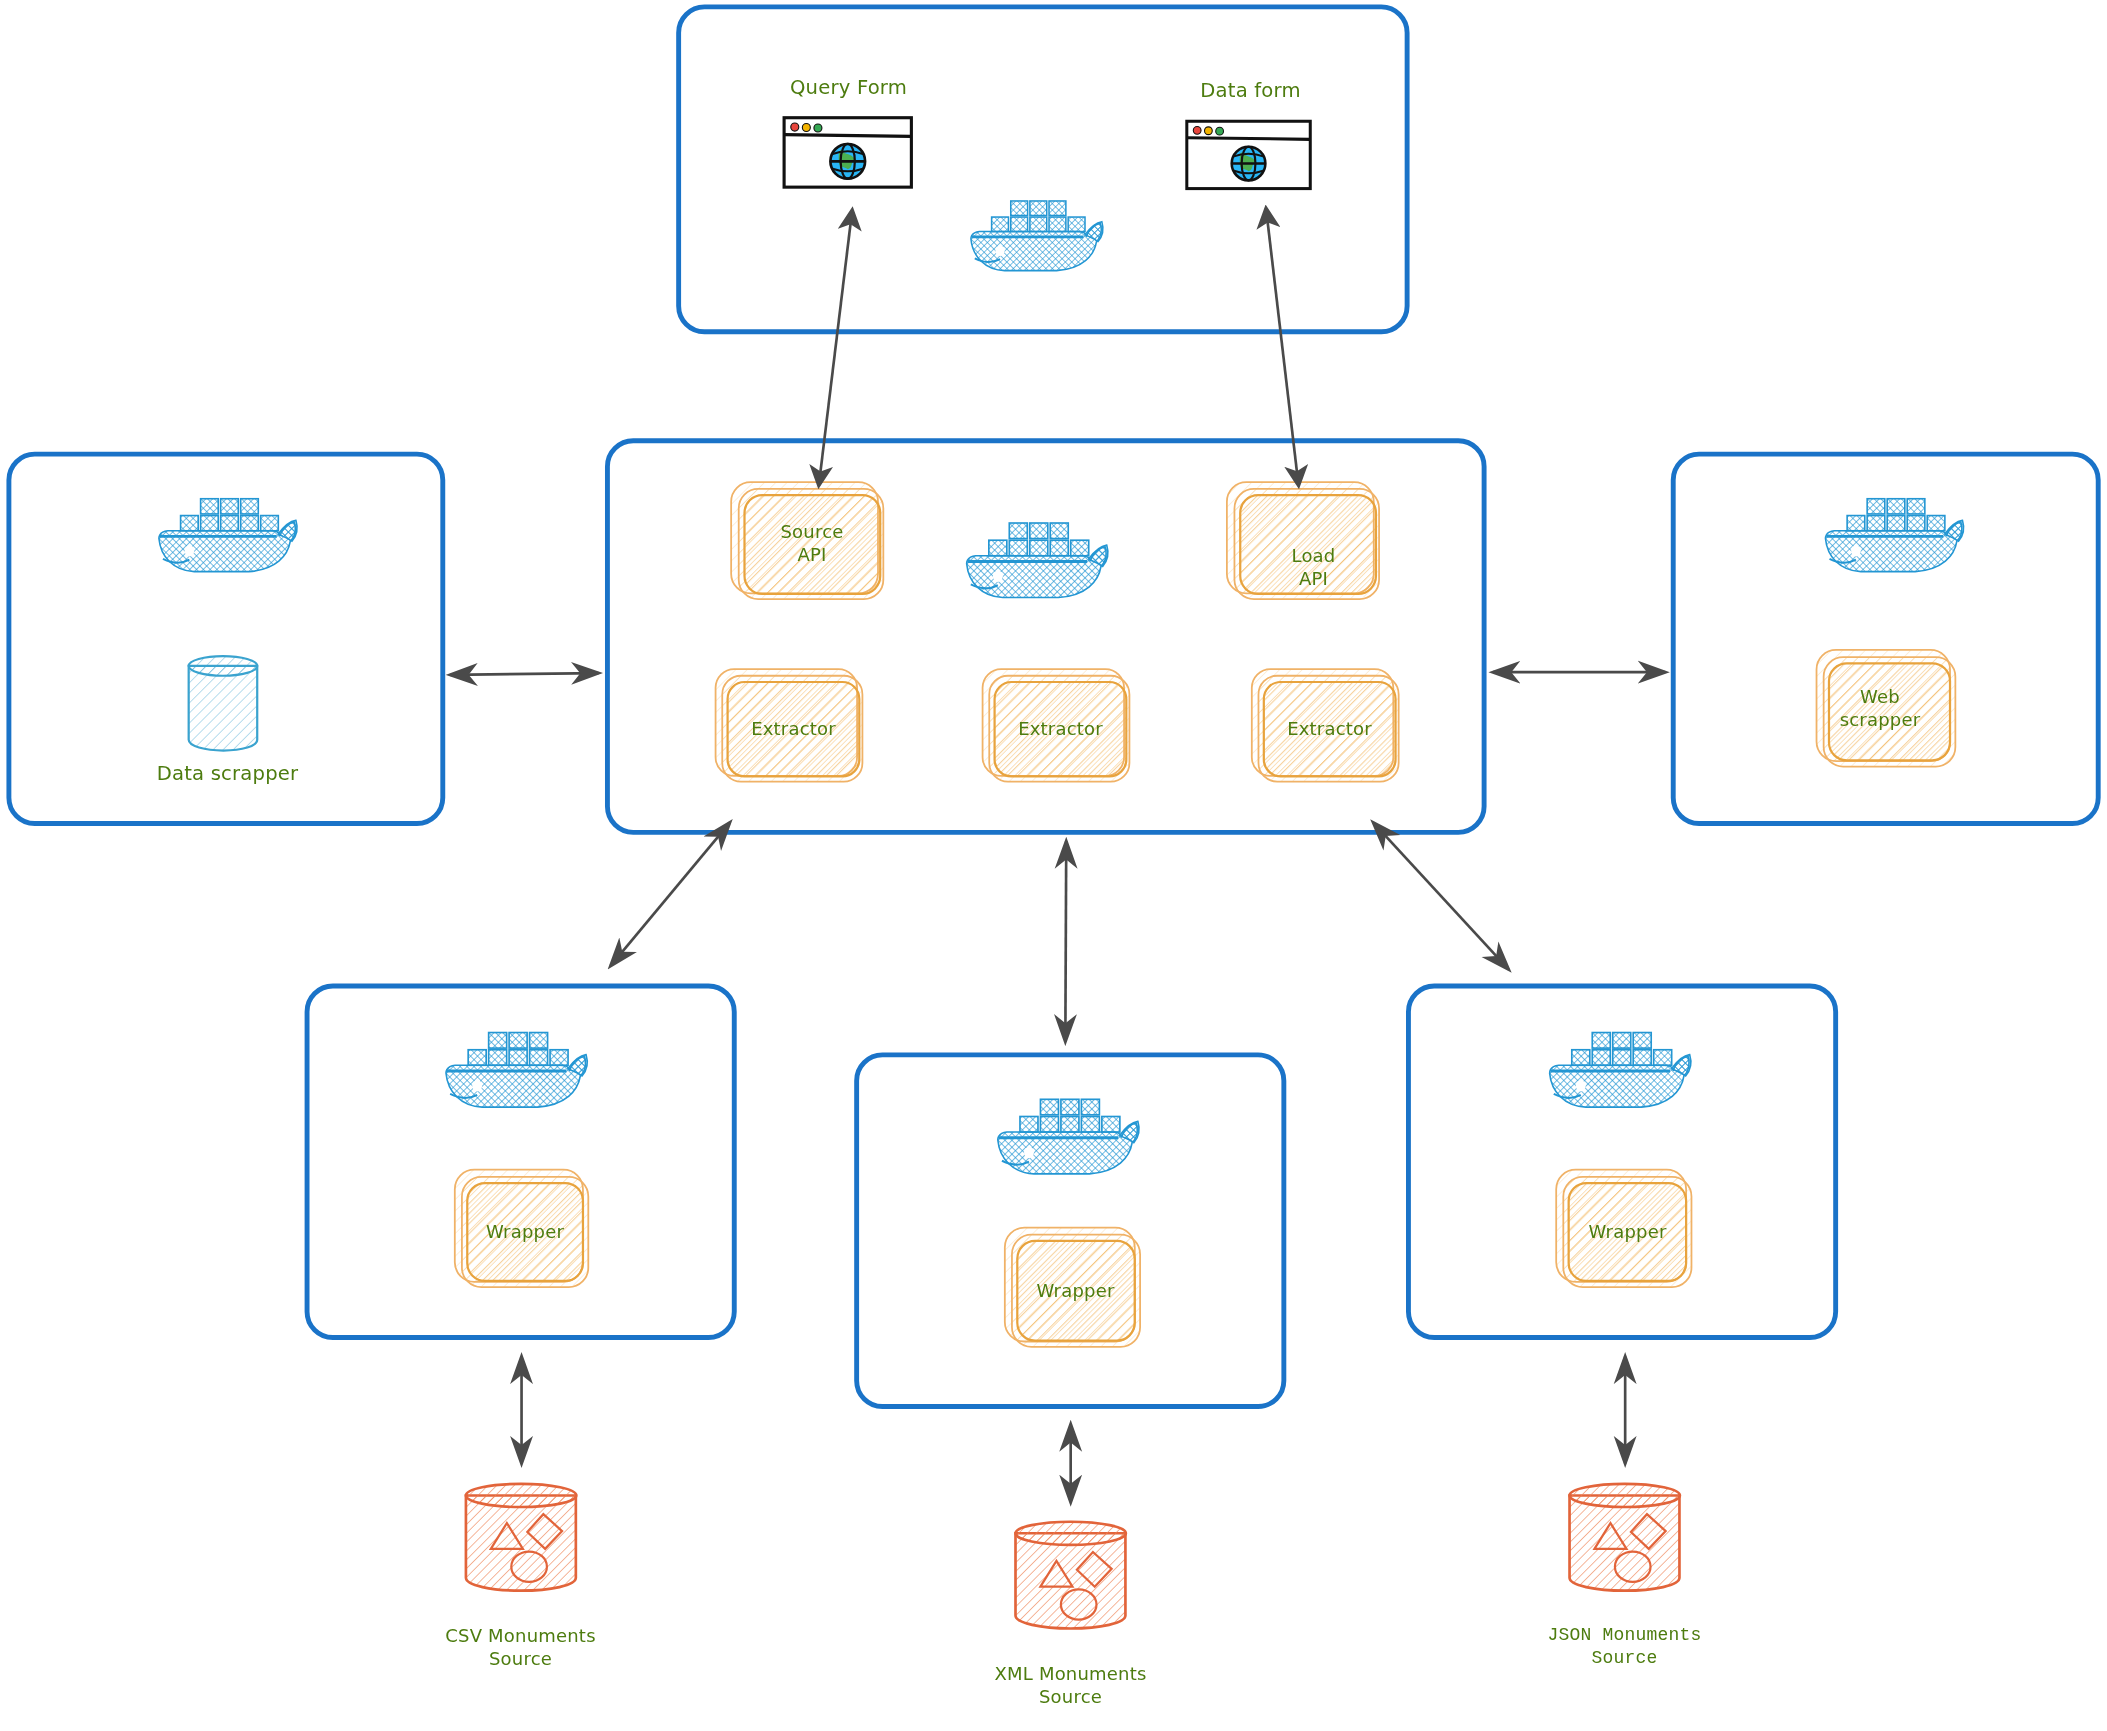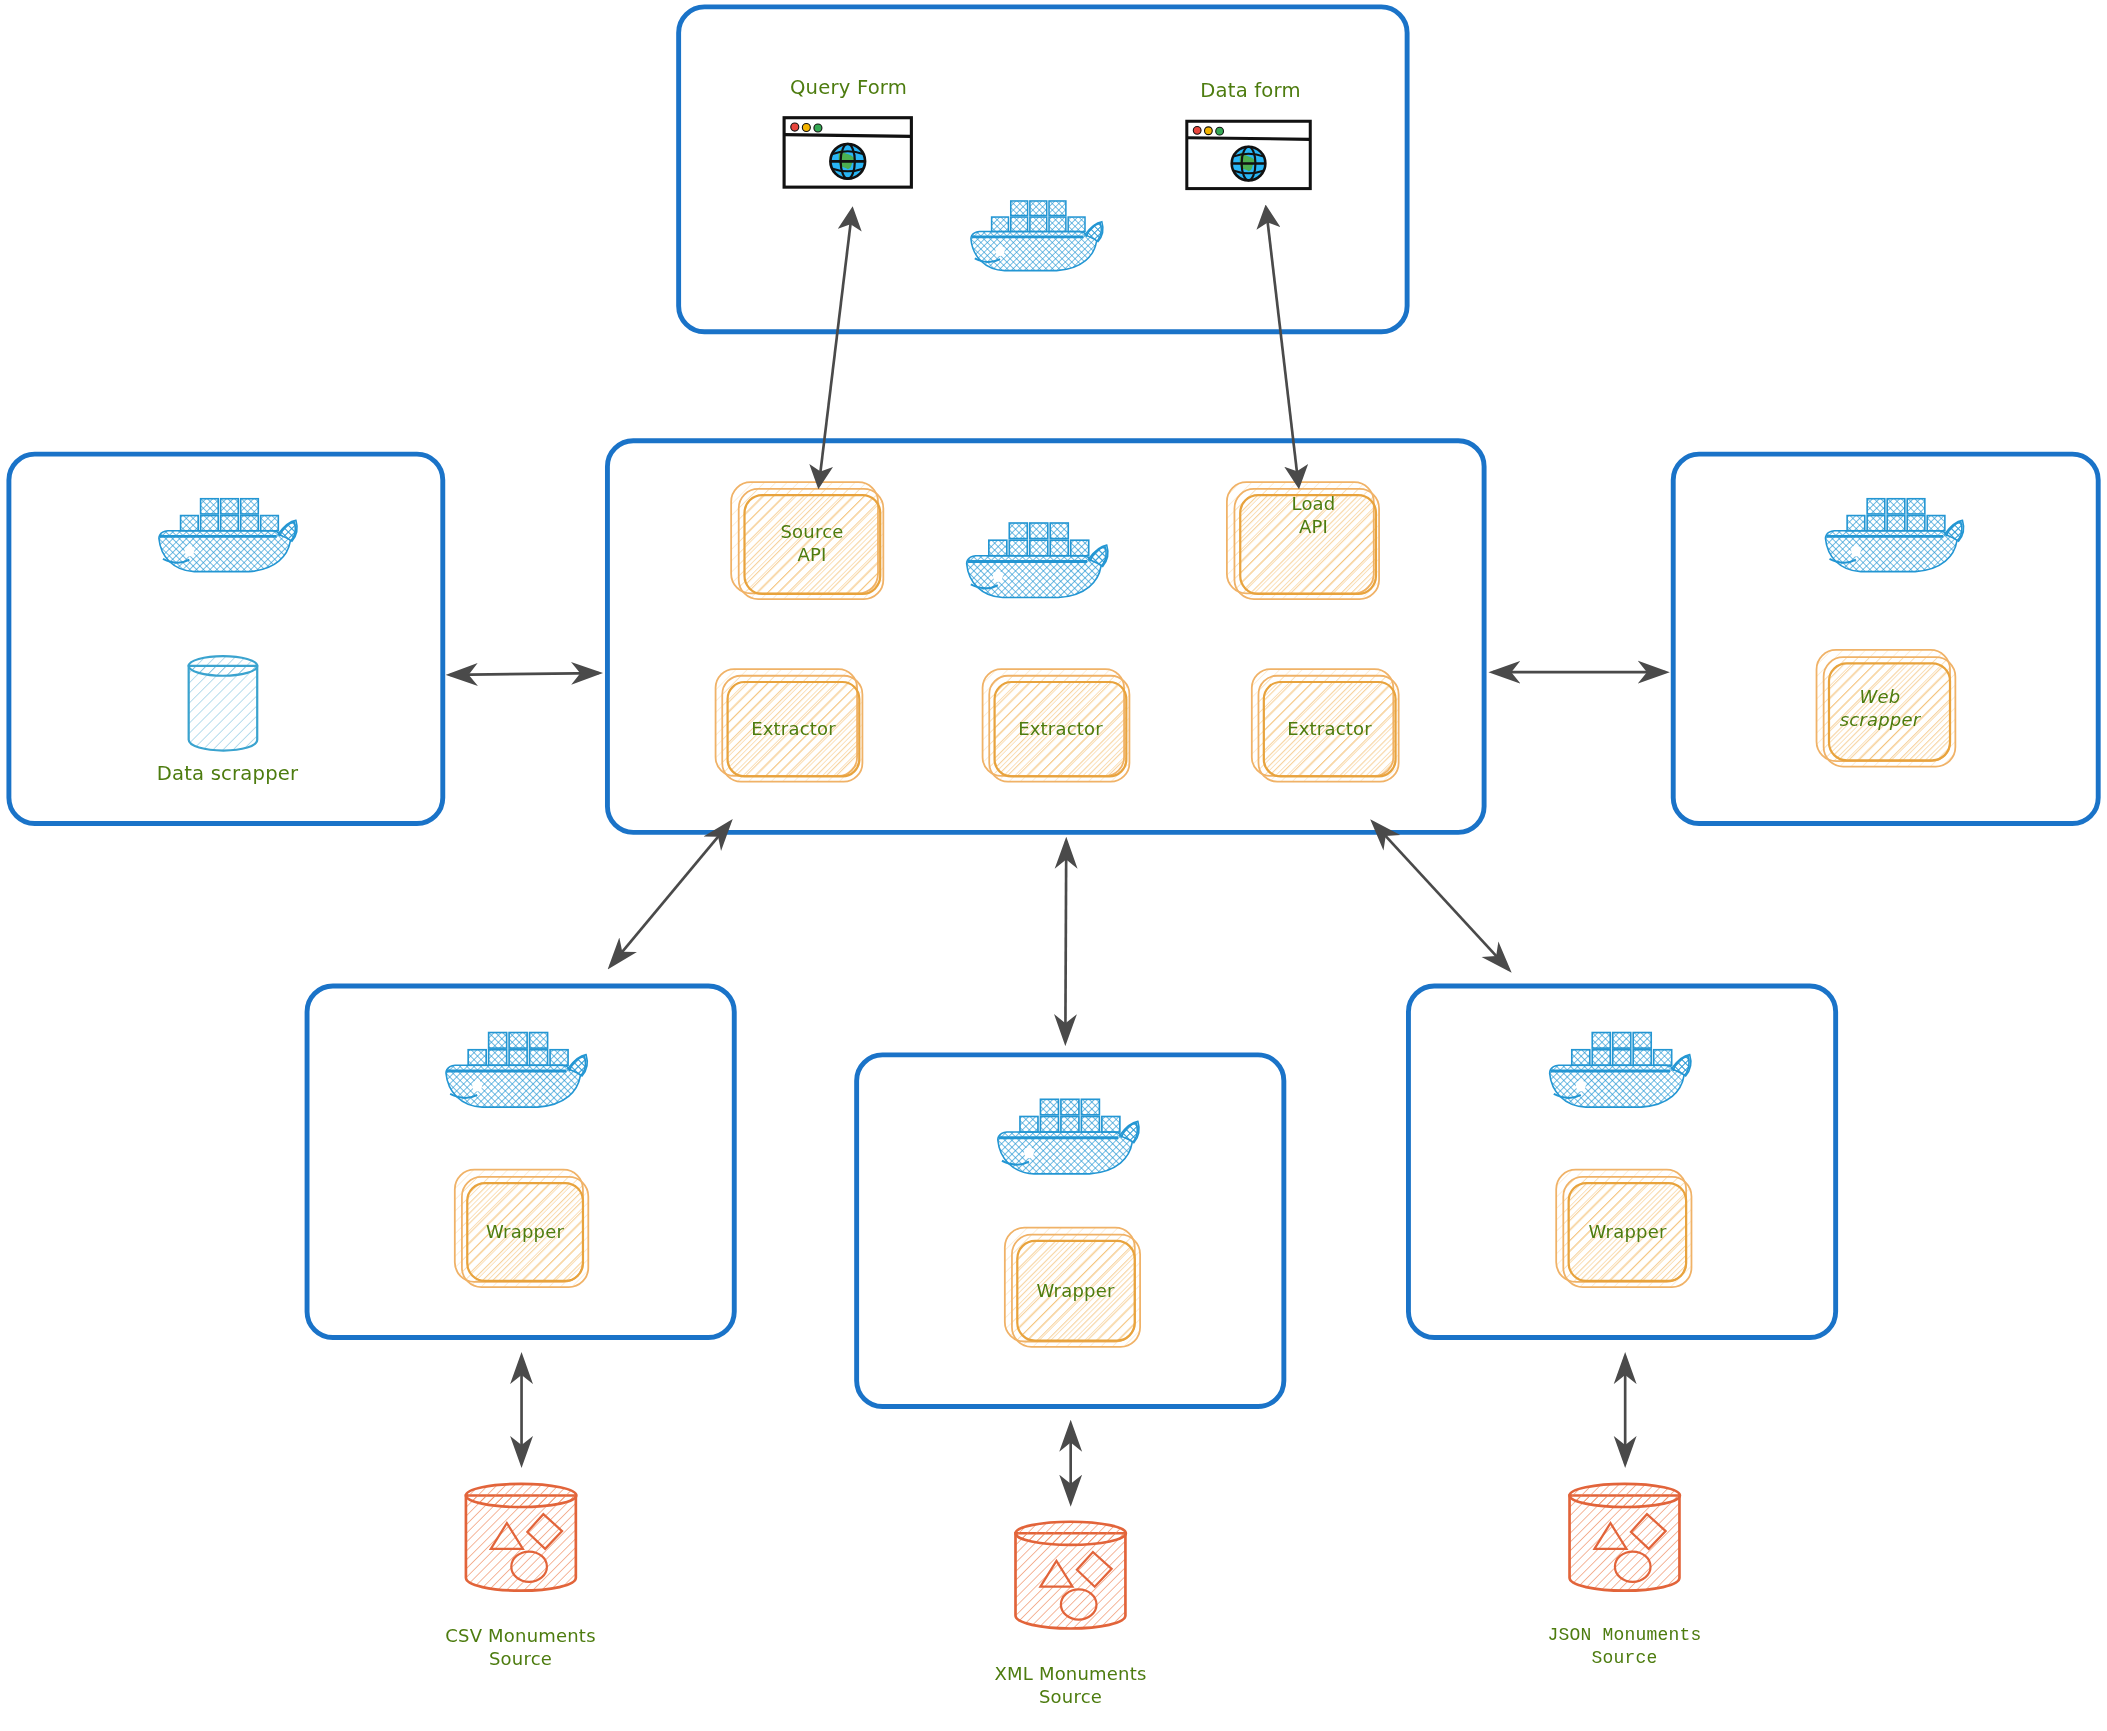--- a/index.html
+++ b/index.html
@@ -262,30 +262,30 @@
     </g>
   </svg>
 
   <div class="lbl lbl-form" style="left:773px; top:75px; width:151px;">Query Form</div>
 
   <div class="lbl lbl-form" style="left:1175px; top:78px; width:151px;">Data form</div>
 
   <div class="lbl lbl-node" style="left:744px; top:520px; width:136px;">Source
 API</div>
 
-  <div class="lbl lbl-node" style="left:1240px; top:492px; width:147px;">Load
+  <div class="lbl lbl-node" style="left:1240px; top:544px; width:147px;">Load
 API</div>
 
   <div class="lbl lbl-node" style="left:723px; top:717px; width:141px;">Extractor</div>
 
   <div class="lbl lbl-node" style="left:990px; top:717px; width:141px;">Extractor</div>
 
   <div class="lbl lbl-node" style="left:1259px; top:717px; width:141px;">Extractor</div>
 
-  <div class="lbl lbl-node" style="left:1829px; top:685px; width:102px;font-style:italic;">Web
+  <div class="lbl lbl-node" style="left:1829px; top:685px; width:102px;">Web
 scrapper</div>
 
   <div class="lbl lbl-node" style="left:467px; top:1220px; width:116px;">Wrapper</div>
 
   <div class="lbl lbl-node" style="left:1017px; top:1279px; width:117px;">Wrapper</div>
 
   <div class="lbl lbl-node" style="left:1569px; top:1220px; width:117px;">Wrapper</div>
 
   <div class="lbl lbl-warehouse" style="left:85px; top:761px; width:285px;">Data scrapper</div>
 

